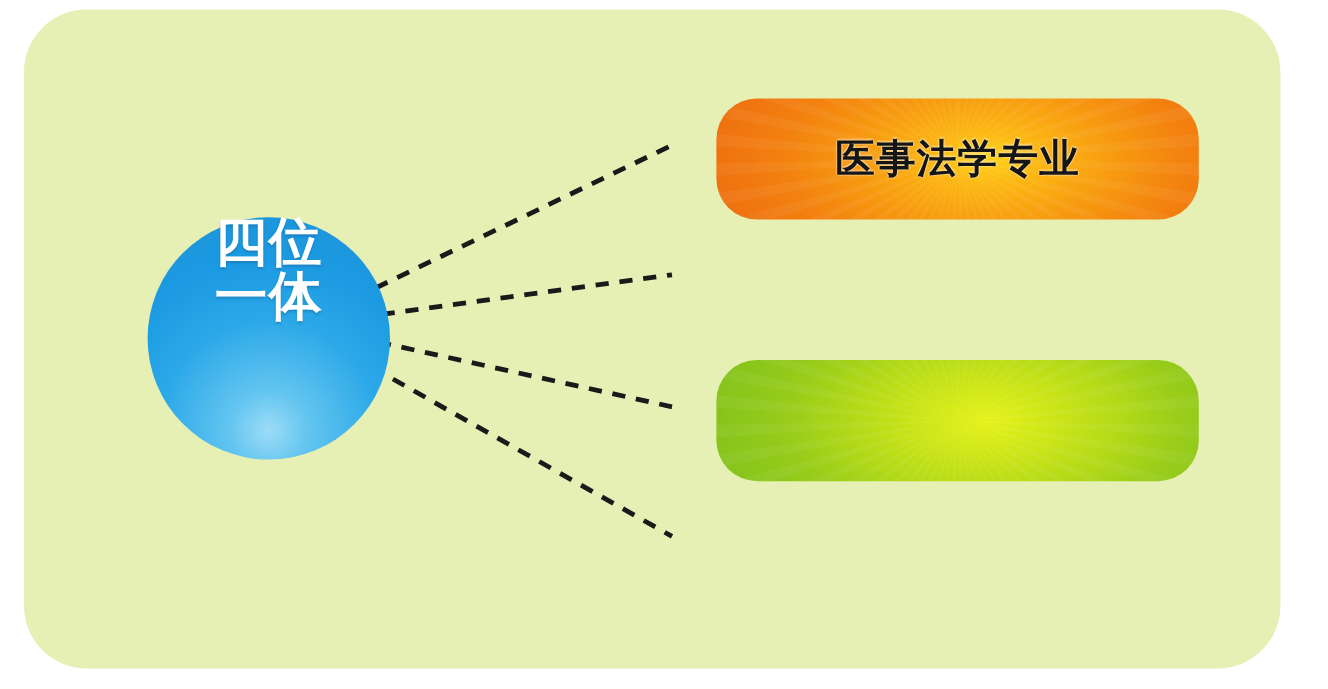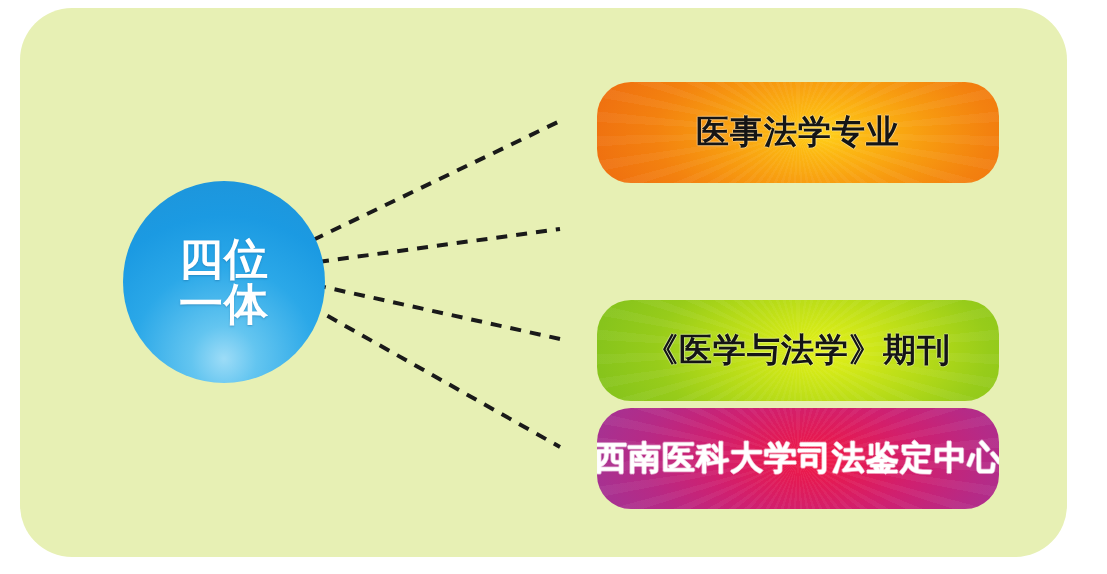--- a/index.html
+++ b/index.html
@@ -46,21 +46,20 @@
   .hub {
     position: absolute;
     left: 123px;
     top: 181px;
     width: 202px;
     height: 202px;
     border-radius: 50%;
     background:
       radial-gradient(circle at 50% 88%, #9ddcf7 0%, #63c5f0 16%, #2ba8e8 45%, #1b9ae2 70%, #1f93d8 100%);
     display: flex;
-    align-items: center;
     justify-content: center;
     box-shadow: 0 0 0 0 rgba(0,0,0,0);
   }
   .hub-label {
     color: #ffffff;
     font-weight: bold;
     font-size: 44px;
     line-height: 1.02;
     text-align: center;
     letter-spacing: 1px;
@@ -142,21 +141,16 @@
   </div>
 
   <div class="pill pill-1">
     <div class="sheen"></div>
     <div class="pill-label dark">医事法学专业</div>
   </div>
 
 
   <div class="pill pill-3">
     <div class="sheen"></div>
-    <div class="pill-label dark">《医学与法学》期刊</div>
   </div>
 
-  <div class="pill pill-4">
-    <div class="sheen"></div>
-    <div class="pill-label light">西南医科大学司法鉴定中心</div>
-  </div>
 
 </div>
 
 </body></html>

